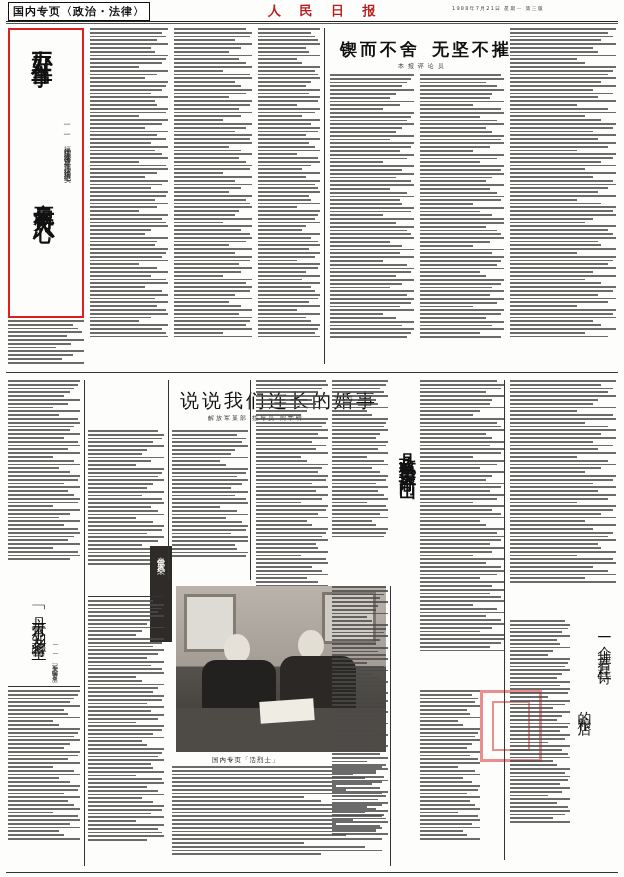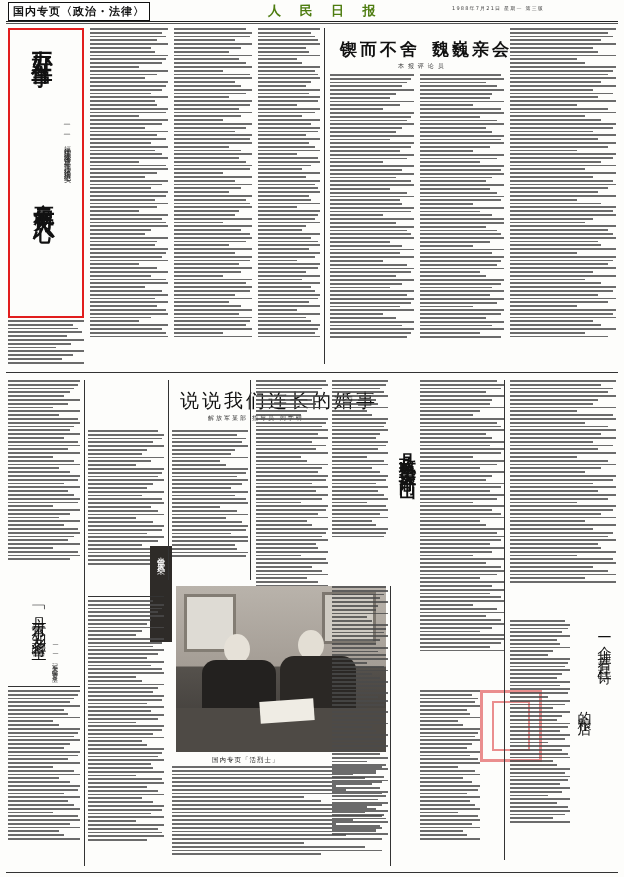--- a/index.html
+++ b/index.html
@@ -4,21 +4,21 @@
 <style>
   html,body{margin:0;padding:0;background:#ffffff;}
   body{width:624px;height:877px;font-family:"DejaVu Sans","Liberation Sans",sans-serif;color:#1a1a1a;}
   .page{position:relative;width:624px;height:877px;background:#fdfdfb;overflow:hidden;}
 
   
   .masthead{position:absolute;left:0;top:0;width:624px;height:30px;}
   .section-tag{position:absolute;left:8px;top:2px;border:1.4px solid #111;padding:1px 4px;
     font-size:11px;letter-spacing:1px;font-weight:bold;color:#111;background:#fff;}
   .paper-name{position:absolute;left:268px;top:2px;font-size:13px;letter-spacing:7px;
-    font-weight:bold;color:#4d7c0f;}
+    font-weight:bold;color:#b91c1c;}
   .issue-line{position:absolute;left:452px;top:5px;font-size:5px;letter-spacing:1.2px;color:#444;}
   .rule-top{position:absolute;left:6px;top:21px;width:612px;height:1px;background:#222;}
   .rule-top2{position:absolute;left:6px;top:23px;width:612px;height:1px;background:#555;}
 
   
   .txt{position:absolute;overflow:hidden;}
   .txt i{display:block;height:2px;background:#4a4a4a;margin-bottom:2.4px;opacity:.82;}
   .txt i.s1{width:92%}.txt i.s2{width:100%}.txt i.s3{width:78%}.txt i.s4{width:86%}
   .txt i.s5{width:63%}.txt i.s6{width:97%}.txt i.s7{width:71%}.txt i.s8{width:83%}
   .txt.dense i{height:1.8px;margin-bottom:2px;}
@@ -368,21 +368,21 @@
       <i class="s4"></i>
     <i class="s2"></i>
       <i class="s6"></i>
       <i class="s1"></i>
       <i class="s2"></i>
   </div>
 
   <div class="vr" style="left:324px;top:28px;height:336px;"></div>
 
   <div class="hl-qian">锲而不舍</div>
-  <div class="hl-qian2">魏巍亲会</div>
+  <div class="hl-qian2">无坚不摧</div>
   <div class="byline-s" style="left:398px;top:62px;">本 报 评 论 员</div>
 
   <div class="txt dense" style="left:330px;top:74px;width:84px;height:288px;">
     <i class="s2"></i>
       <i class="s6"></i>
       <i class="s1"></i>
       <i class="s4"></i>
       <i class="s2"></i>
       <i class="s3"></i>
     <i class="s7"></i>

